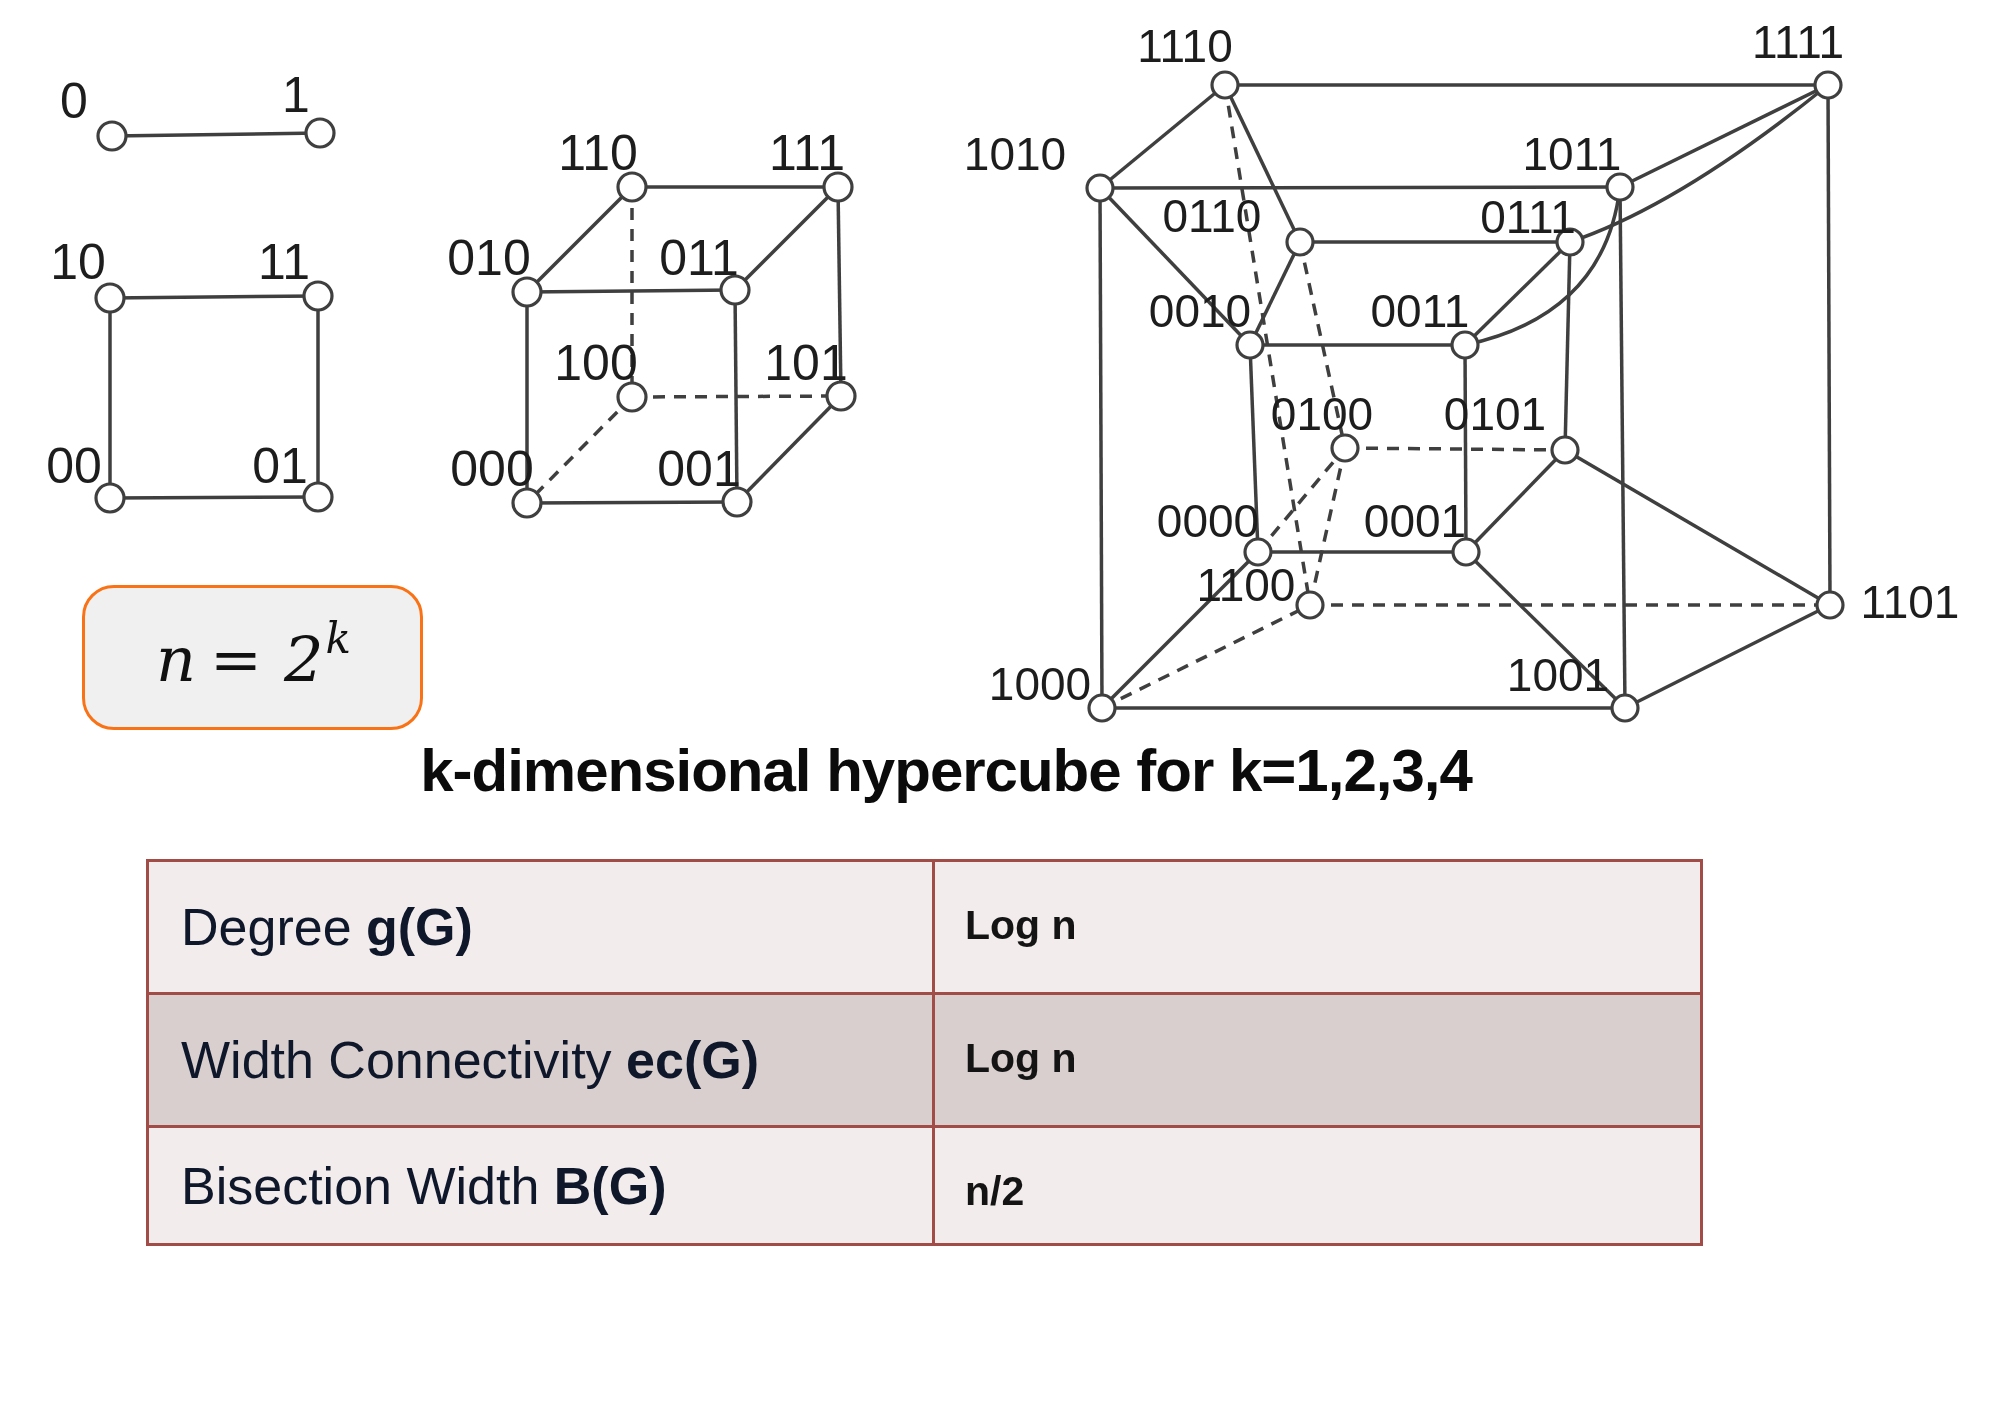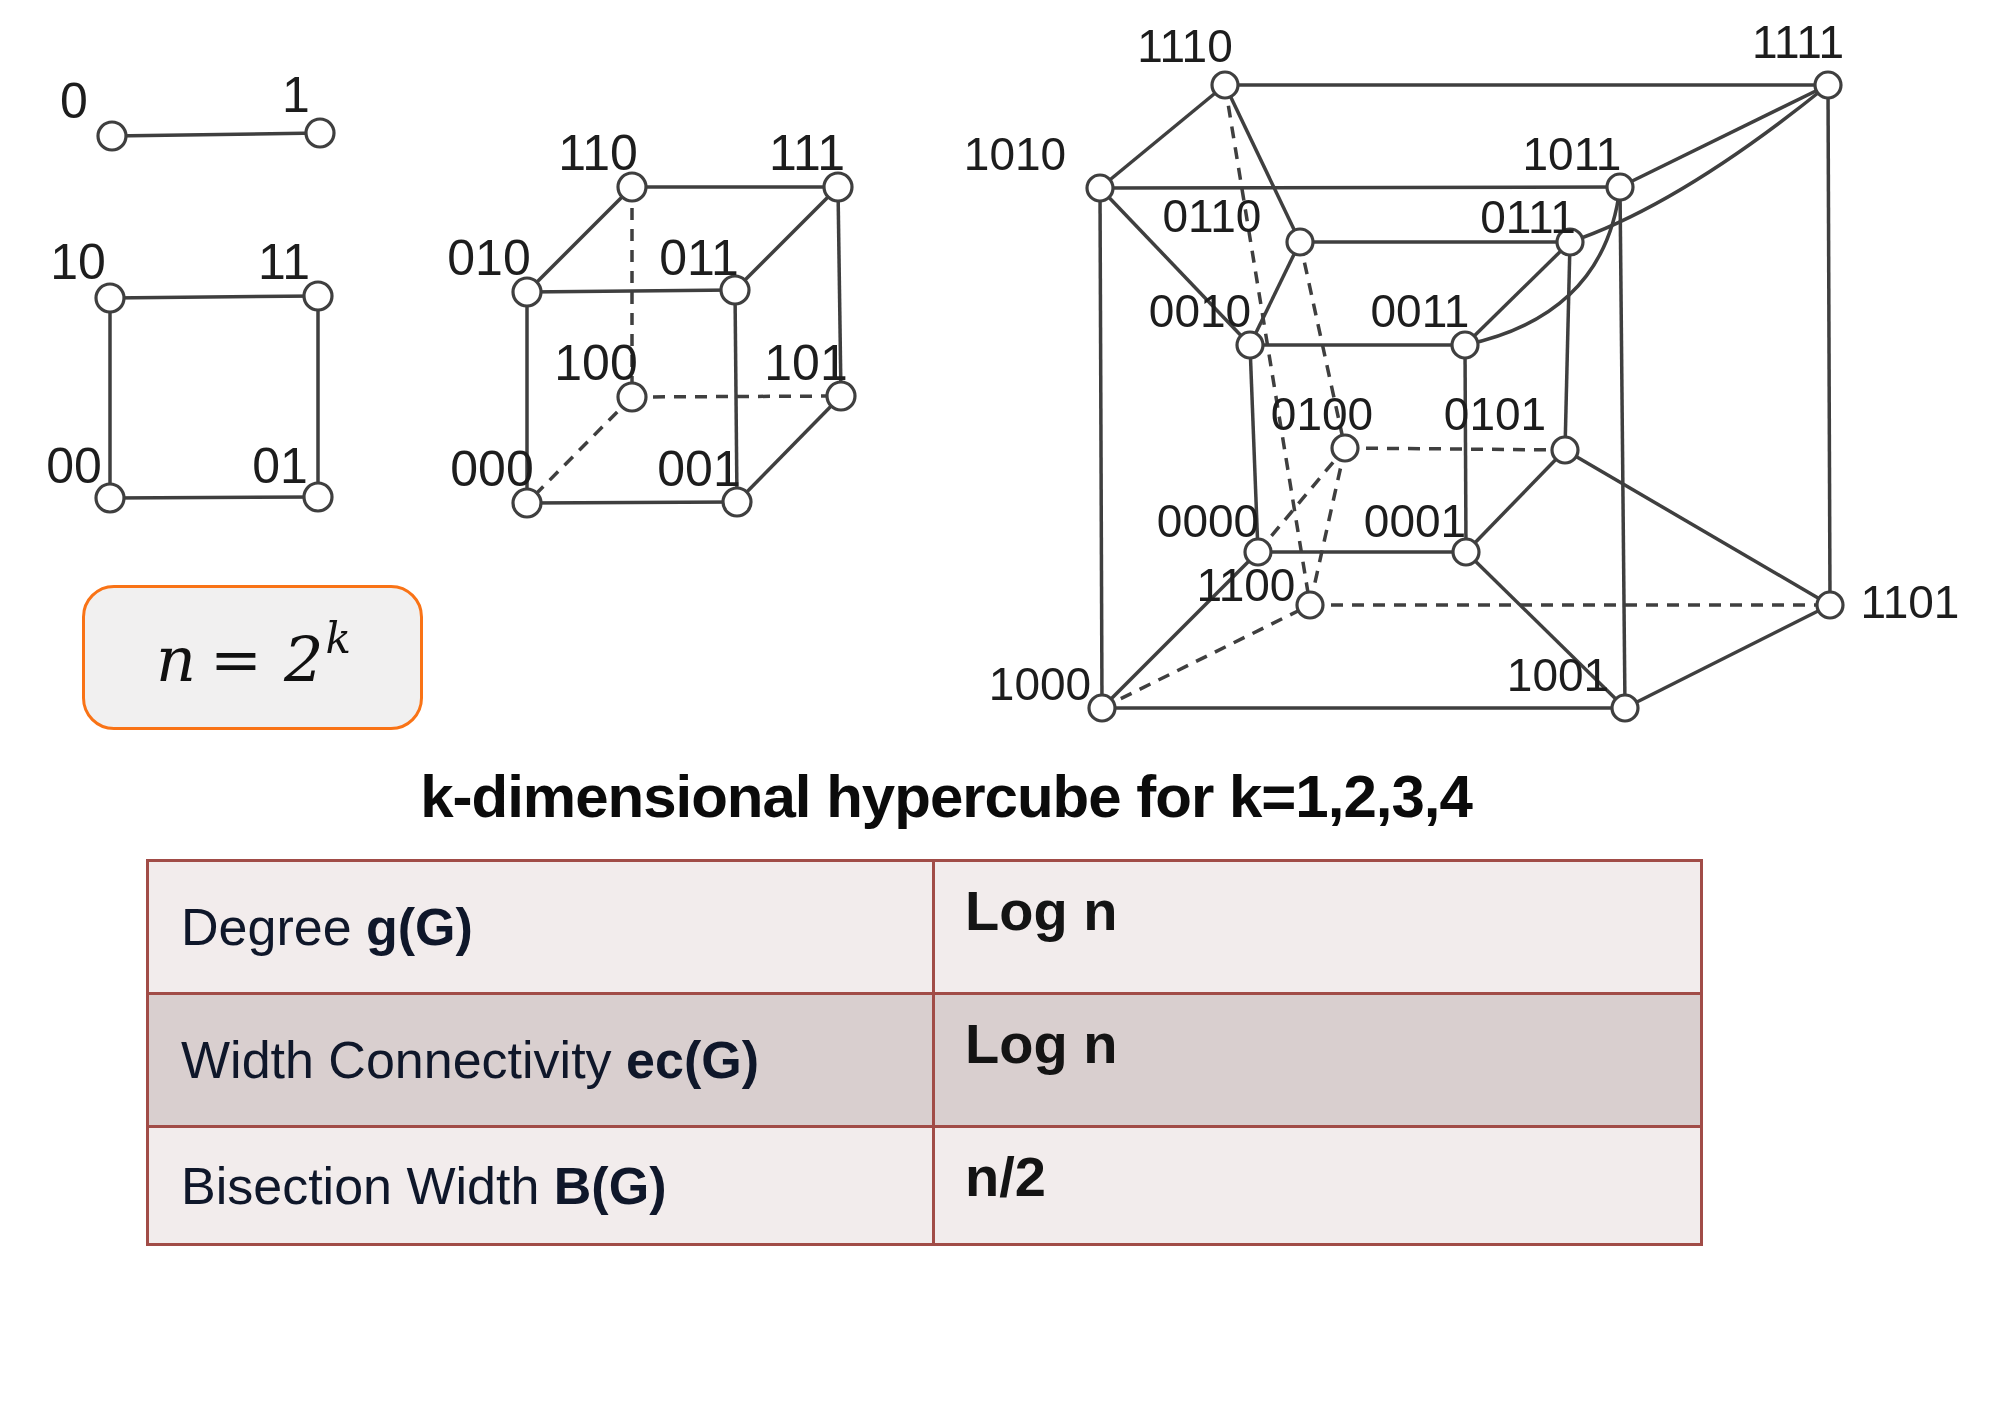--- a/index.html
+++ b/index.html
@@ -19,21 +19,21 @@
   }
   .formula-text{
     font-family:"DejaVu Serif","Liberation Serif",serif;font-style:italic;
     font-size:62px;color:#111;line-height:1;white-space:nowrap;
   }
   .formula-text .eq{margin:0 22px 0 14px;font-style:normal;}
   .formula-text sup{font-size:42px;position:relative;top:-6px;left:2px;}
 
   
   .diagram-title{
-    position:absolute;left:346px;top:762px;width:1200px;text-align:center;
+    position:absolute;left:346px;top:736px;width:1200px;text-align:center;
     font-size:60px;font-weight:bold;color:#0b0b0b;letter-spacing:-1px;
     white-space:nowrap;
   }
 
   
   .props-table{
     position:absolute;left:146px;top:859px;width:1557px;
     border-collapse:collapse;table-layout:fixed;
   }
   .props-table td{
@@ -45,21 +45,21 @@
   .props-table tr:nth-child(1){height:133px;}
   .props-table tr:nth-child(2){height:133px;}
   .props-table tr:nth-child(3){height:118px;}
   .props-table tr:nth-child(4){height:122px;}
   .label-cell{
     padding-left:32px;font-size:52px;color:#0f172a;vertical-align:middle;
     white-space:nowrap;
   }
   .label-cell .lb{font-weight:bold;}
   .value-cell{
-    padding-left:30px;padding-top:16px;font-size:56px;font-weight:bold;
+    padding-left:30px;padding-top:40px;font-size:41px;font-weight:bold;
     color:#141414;vertical-align:top;white-space:nowrap;
   }
 </style>
 </head>
 <body>
 
 <svg id="diagram-svg" width="1998" height="775" viewBox="0 0 1998 775">
     <g>
       <line x1="112" y1="136" x2="320" y2="133" stroke="#3f3f3f" stroke-width="3.5"></line>
       <circle cx="112" cy="136" r="14" fill="#ffffff" stroke="#3f3f3f" stroke-width="3.2"></circle>

